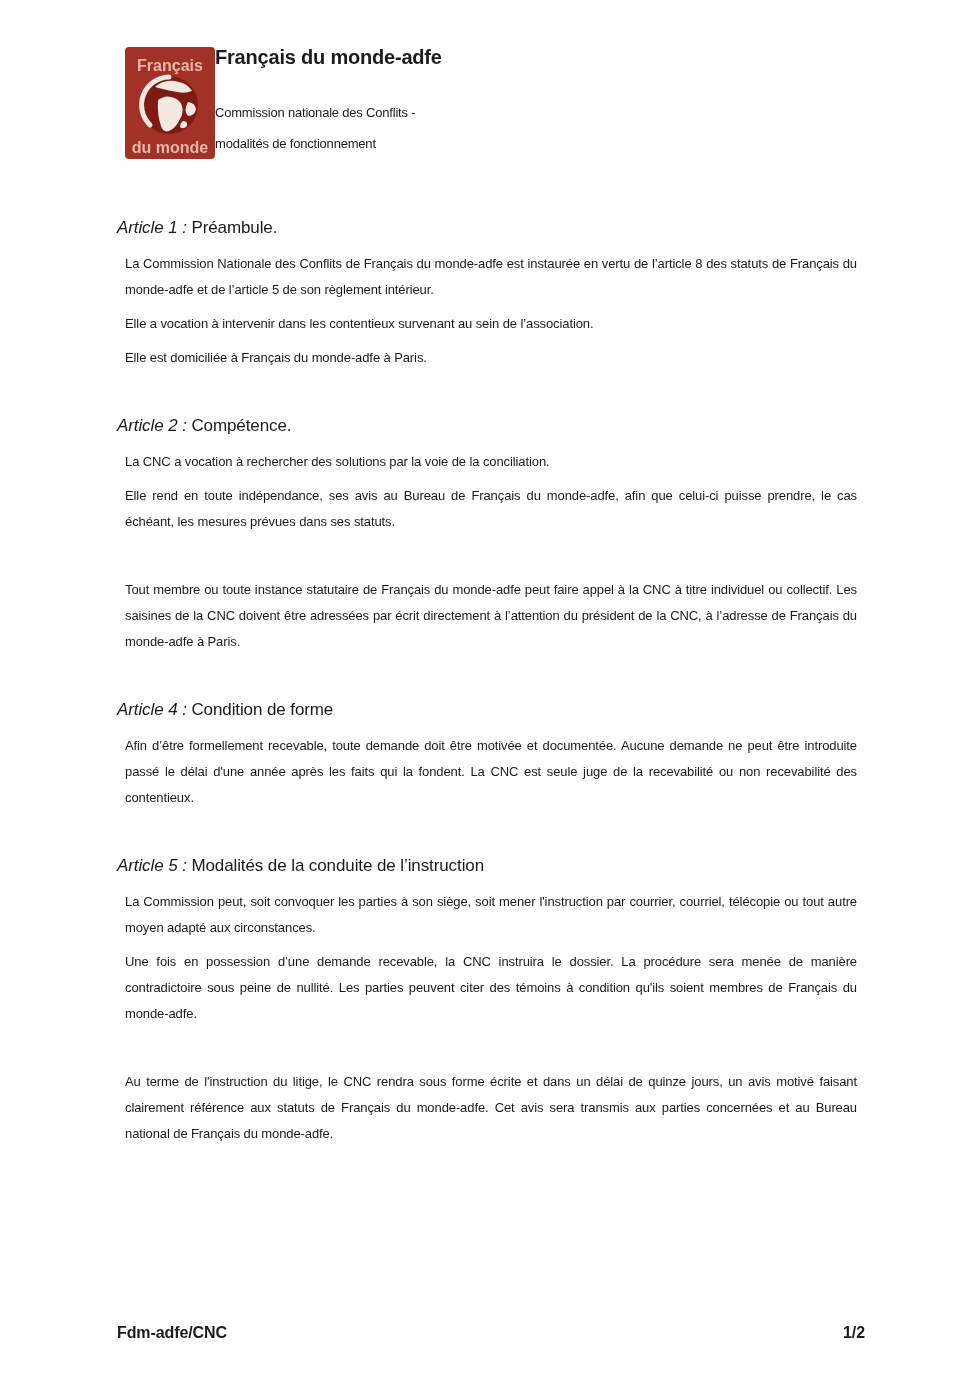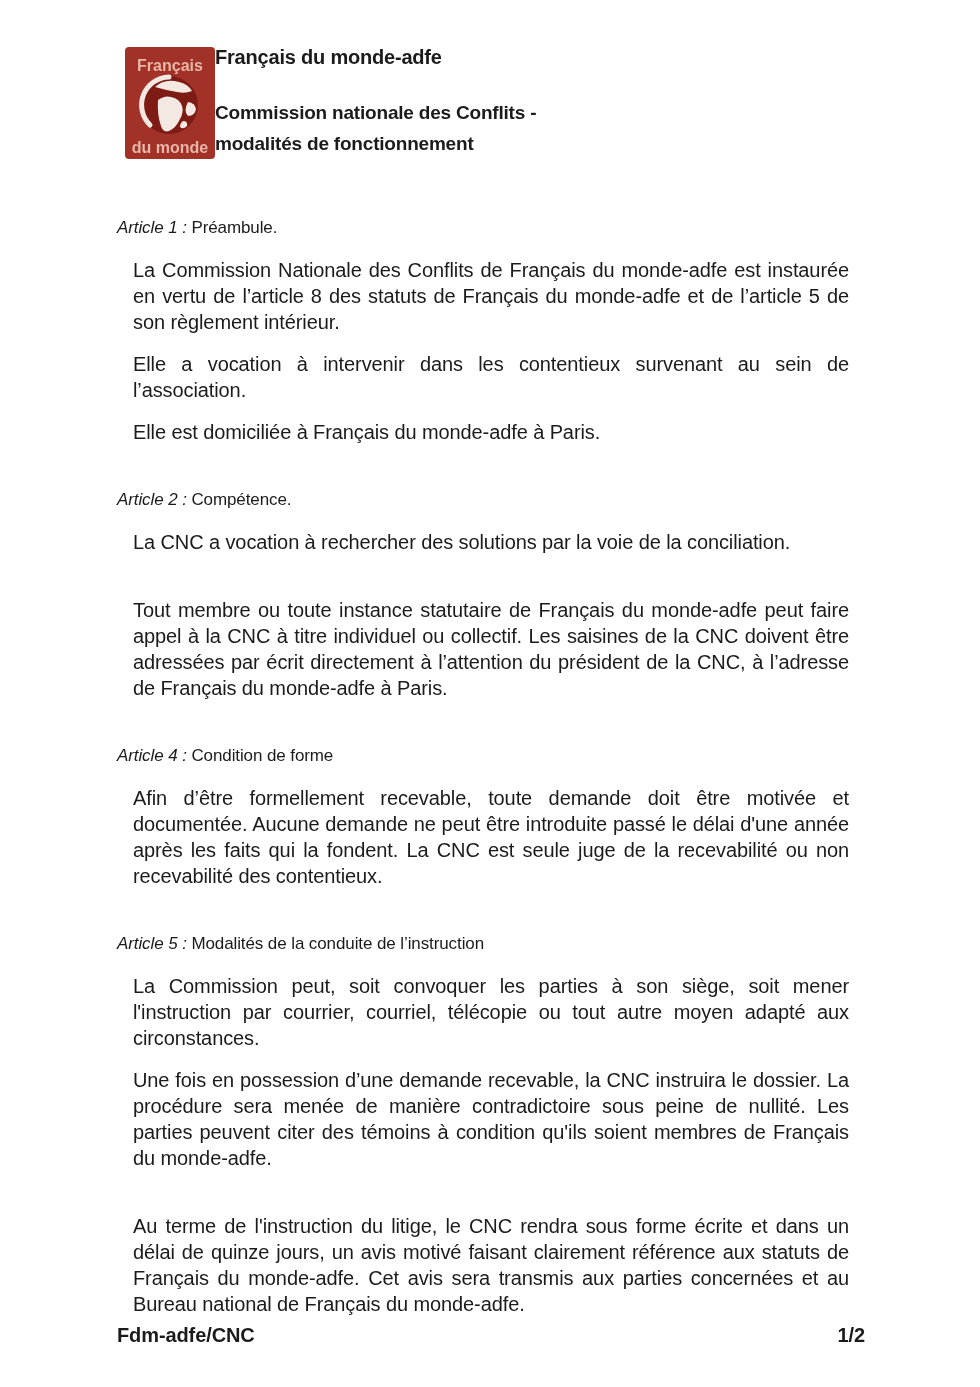--- a/index.html
+++ b/index.html
@@ -18,42 +18,42 @@
   
   .doc-header { display: flex; align-items: flex-end; }
   .logo { width: 90px; height: 112px; margin-left: 8px; flex: 0 0 auto; }
   .logo svg text { font-family: "Liberation Sans", "DejaVu Sans", sans-serif; font-weight: bold; }
   .header-text { padding-top: 3px; }
   .doc-title {
     margin: 0; font-size: 20px; line-height: 24px; font-weight: bold;
     letter-spacing: -0.2px;
   }
   .doc-subtitle {
-    margin: 28px 0 0 0; font-size: 19px; line-height: 31px; font-weight: bold;
+    margin: 28px 0 0 0; font-size: 13px; line-height: 31px; font-weight: normal;
     letter-spacing: -0.2px;
   }
 
   
   .article { margin-top: 42px; }
   .article.first { margin-top: 56px; }
   .article-heading { margin: 0; font-size: 17px; line-height: 26px; font-weight: normal; letter-spacing: -0.1px; }
   .article-label { font-style: italic; }
   .article-sep { font-style: italic; white-space: pre; }
   .article-title { font-weight: normal; }
   .article-body { margin-top: 10px; }
   .article-body p {
-    margin: 16px; font-size: 20px; line-height: 26px;
+    margin: 8px; font-size: 13px; line-height: 26px;
     text-align: justify; letter-spacing: -0.1px;
   }
 
   
   .doc-footer {
     position: absolute; left: 117px; right: 115px; top: 1324px;
     display: flex; justify-content: space-between;
-    font-size: 20px; font-weight: bold; letter-spacing: -0.1px;
+    font-size: 16px; font-weight: bold; letter-spacing: -0.1px;
   }
 </style>
 </head>
 <body>
 
 <div class="page">
   <div class="content">
 
     <header class="doc-header">
       <div class="logo">
@@ -92,20 +92,21 @@
           <p>Elle est domiciliée à Français du monde-adfe à Paris.</p>
         </div>
       </section>
 
       <section class="article">
         <h3 class="article-heading">
           <span class="article-label">Article 2</span><span class="article-sep"> : </span><span class="article-title">Compétence.</span>
         </h3>
         <div class="article-body">
           <p>La CNC a vocation à rechercher des solutions par la voie de la conciliation.</p>
+          <p>Elle rend en toute indépendance, ses avis au Bureau de Français du monde-adfe, afin que celui-ci puisse prendre, le cas échéant, les mesures prévues dans ses statuts.</p>
         </div>
       </section>
 
       <section class="article">
         <div class="article-body">
           <p>Tout membre ou toute instance statutaire de Français du monde-adfe peut faire appel à la CNC à titre individuel ou collectif. Les saisines de la CNC doivent être adressées par écrit directement à l’attention du président de la CNC, à l’adresse de Français du monde-adfe à Paris.</p>
         </div>
       </section>
 
       <section class="article">

